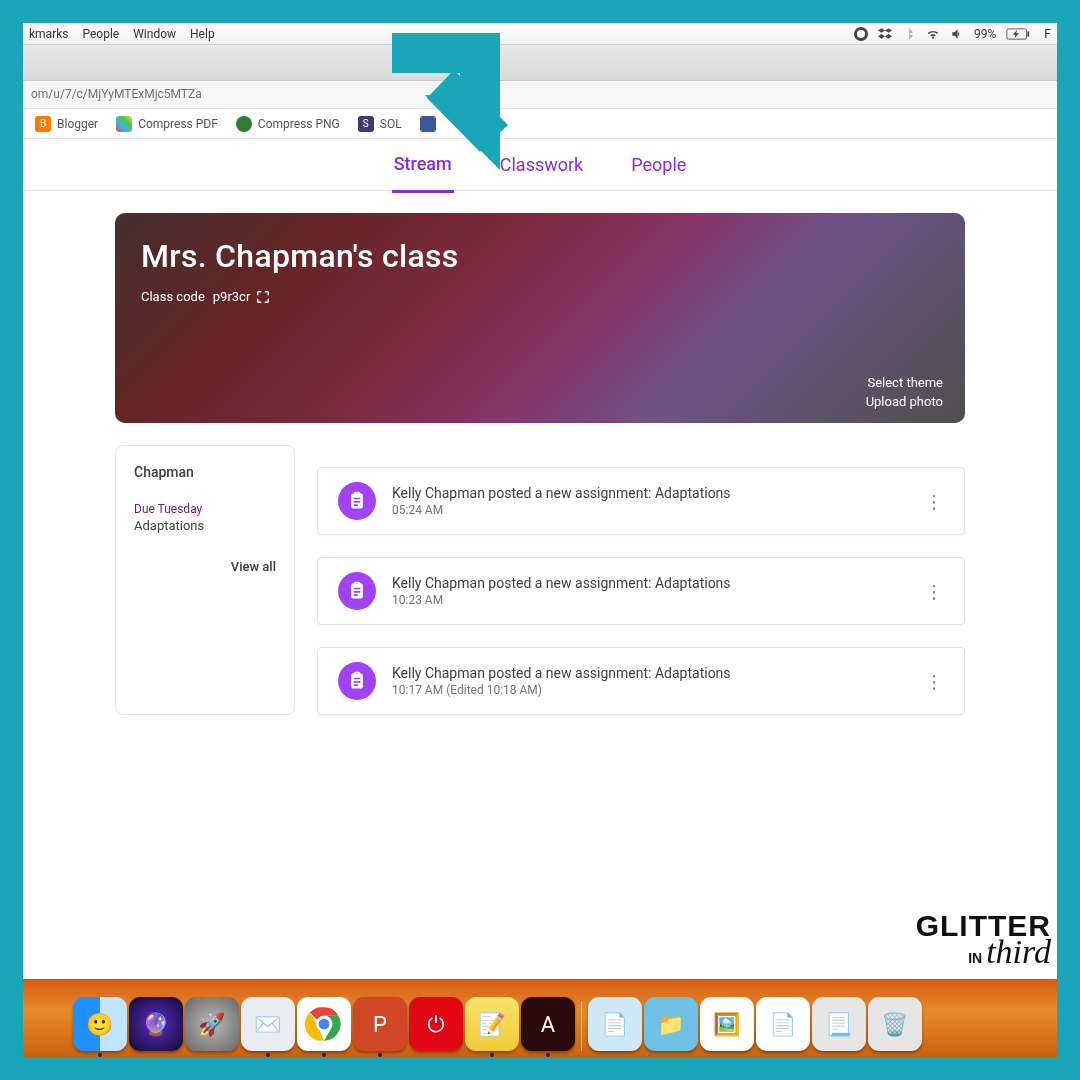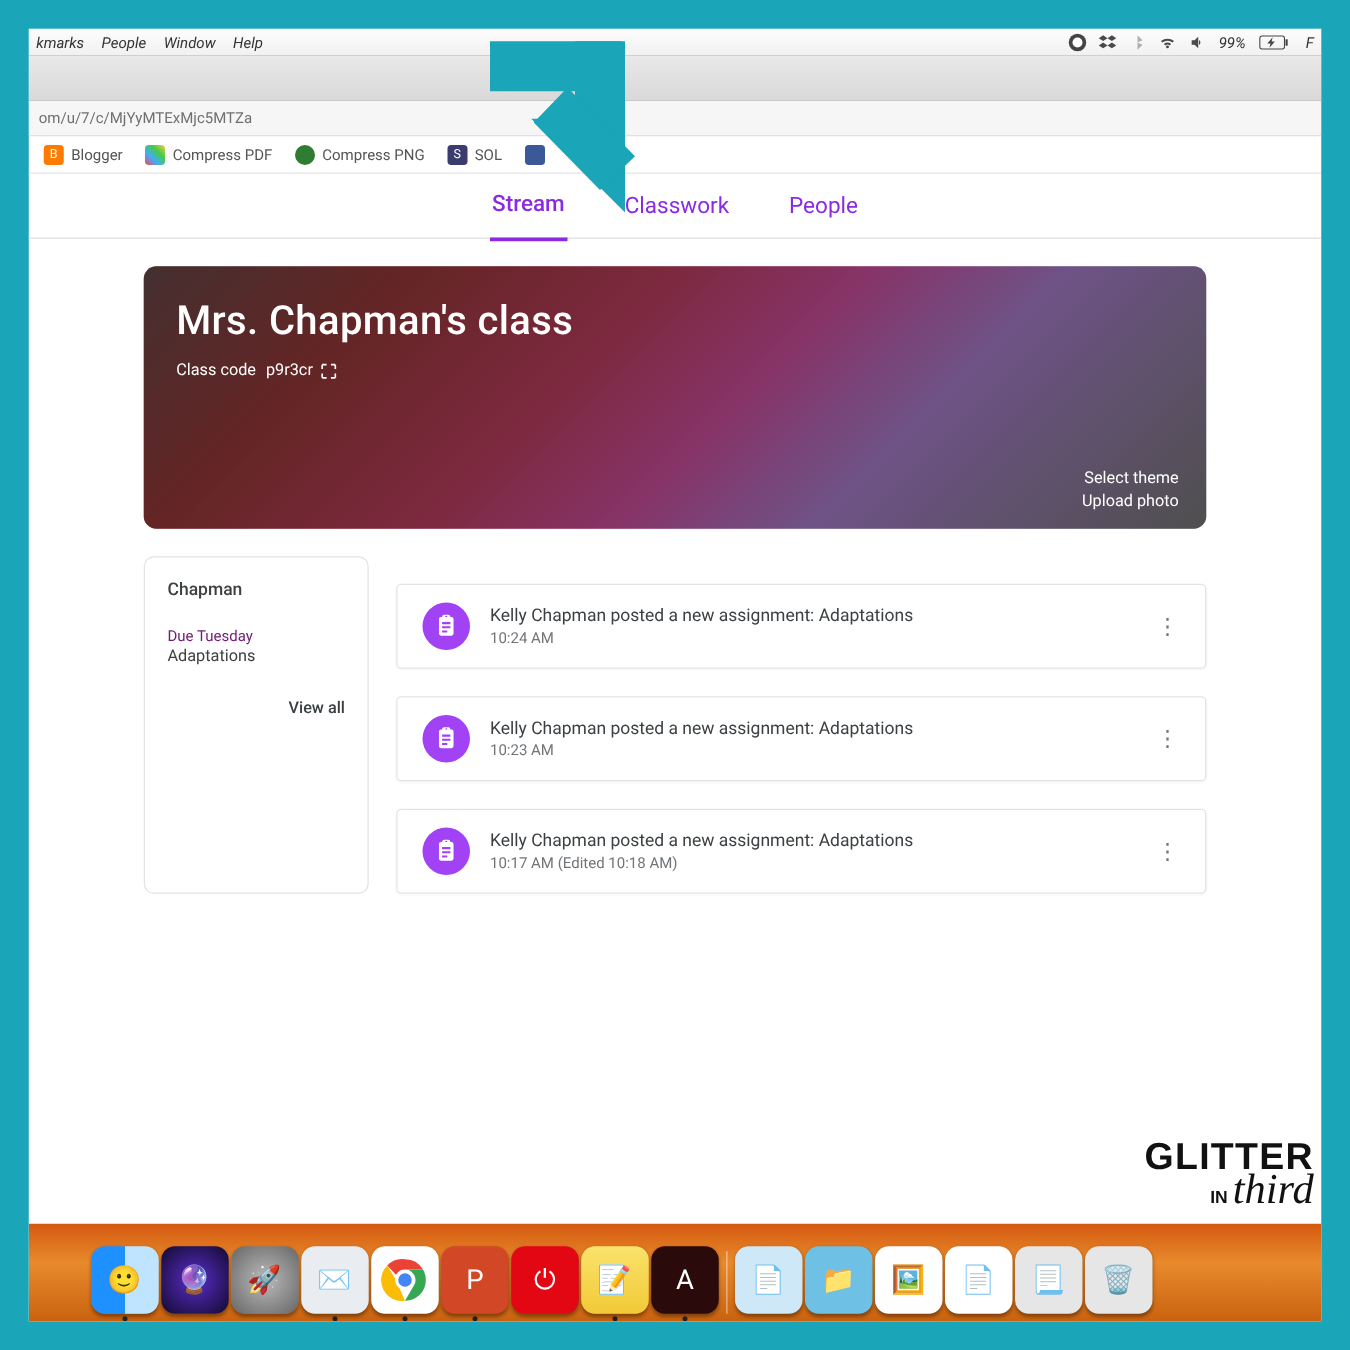--- a/index.html
+++ b/index.html
@@ -20,21 +20,20 @@
 
   
   .mac-menu {
     height: 22px;
     background: linear-gradient(#fdfdfd, #f1f1f1);
     border-bottom: 1px solid #d0d0d0;
     display: flex; align-items: center;
     font-size: 12px; color: #333;
     padding: 0 6px;
     justify-content: space-between;
-    font-style: italic;
   }
   .mac-menu-left { display: flex; gap: 14px; }
   .mac-menu-left span { cursor: default; }
   .mac-menu-right { display: flex; align-items: center; gap: 10px; font-size: 12px; }
   .mac-menu-right svg { width: 14px; height: 14px; fill: #4a4a4a; }
   .mac-menu-right .eye { width:14px;height:14px;border-radius:50%;background:#444;display:inline-block;position:relative;}
   .mac-menu-right .eye::after{content:"";position:absolute;inset:3px;border-radius:50%;background:#fff;}
 
   
   .chrome-toolbar {
@@ -287,21 +286,21 @@
 
         <div id="posts">
             <div class="post">
     <div class="badge">
       <svg viewBox="0 0 24 24">
                   <path d="M17 3h-1a2 2 0 00-2-2h-4a2 2 0 00-2 2H7a2 2 0 00-2 2v14a2 2 0 002 2h10a2 2 0 002-2V5a2 2 0 00-2-2zm-5-1h0a1 1 0 011 1h-2a1 1 0 011-1zM8 8h8v2H8zm0 4h8v2H8zm0 4h5v2H8z"></path>
                 </svg>
     </div>
     <div class="txt">
       <div class="line">Kelly Chapman posted a new assignment: Adaptations</div>
-      <div class="time">10:24 AM</div>
+      <div class="time">05:24 AM</div>
     </div>
     <div class="kebab">⋮</div>
             </div>
             <div class="post">
     <div class="badge">
       <svg viewBox="0 0 24 24">
                   <path d="M17 3h-1a2 2 0 00-2-2h-4a2 2 0 00-2 2H7a2 2 0 00-2 2v14a2 2 0 002 2h10a2 2 0 002-2V5a2 2 0 00-2-2zm-5-1h0a1 1 0 011 1h-2a1 1 0 011-1zM8 8h8v2H8zm0 4h8v2H8zm0 4h5v2H8z"></path>
                 </svg>
     </div>
     <div class="txt">

